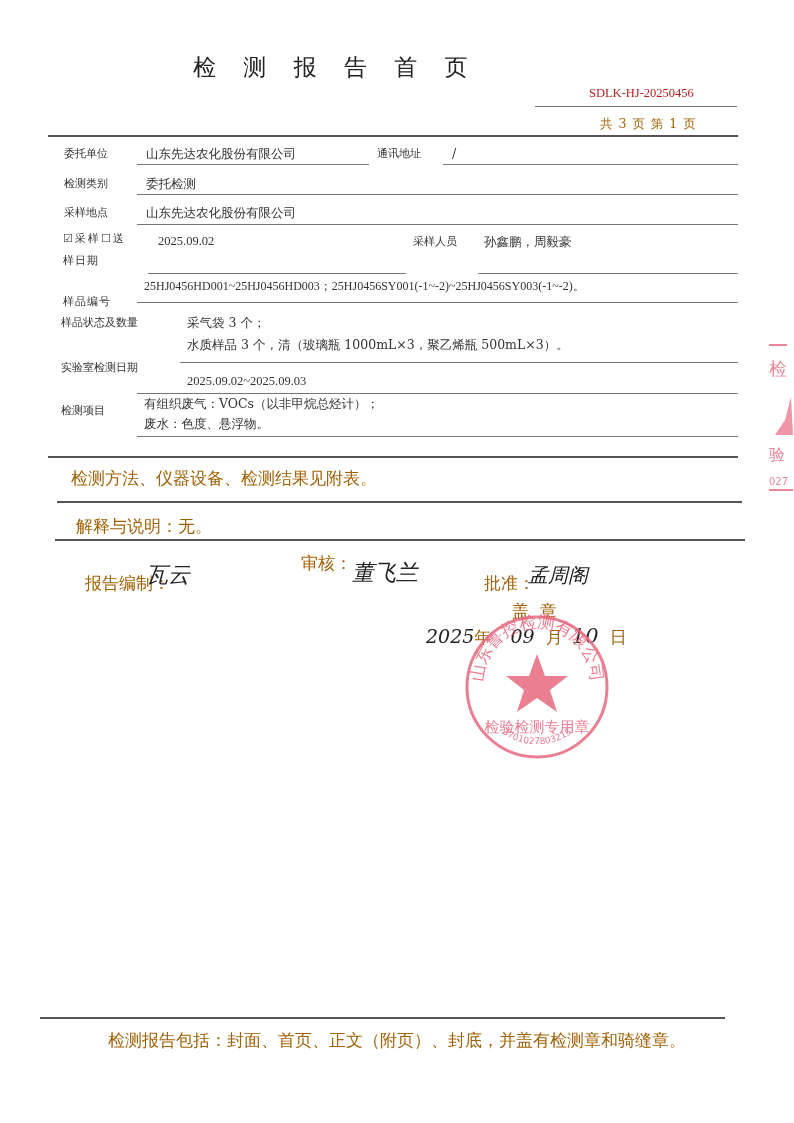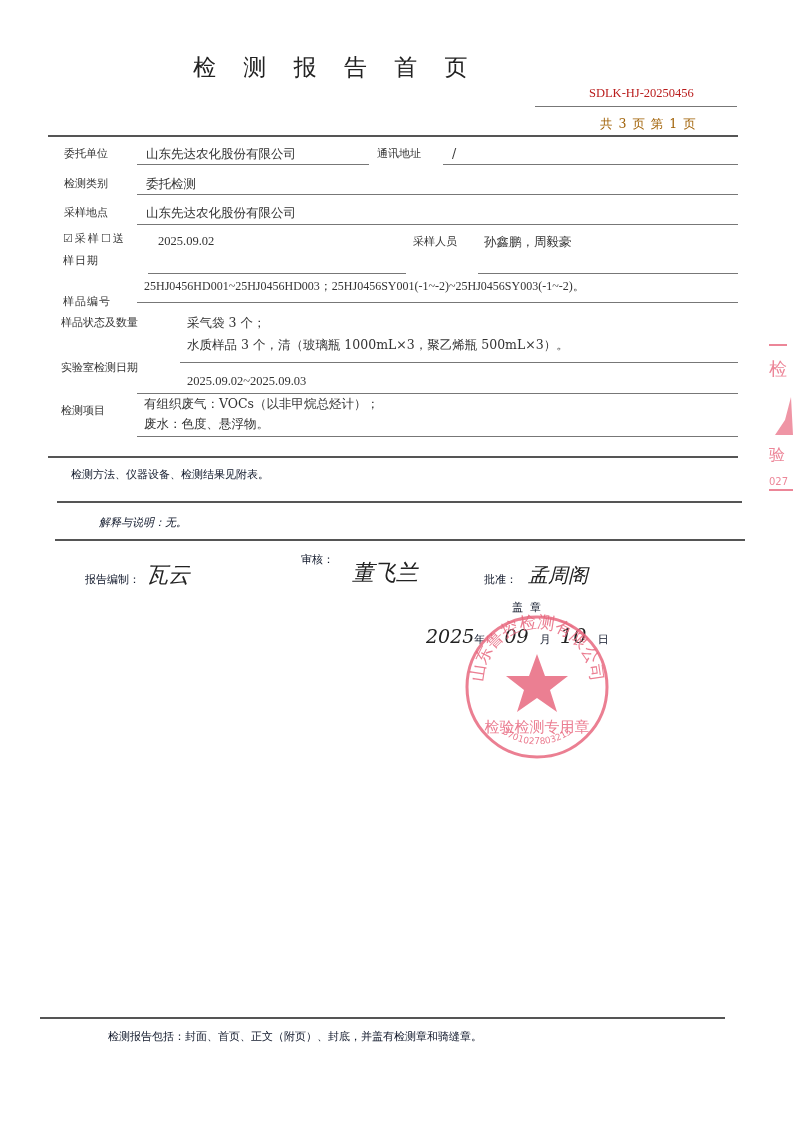--- a/index.html
+++ b/index.html
@@ -6,21 +6,21 @@
   body { width: 794px; height: 1123px; position: relative; overflow: hidden;
          font-family: "DejaVu Serif", "Liberation Serif", serif; color: #2a2a2a; }
   .abs { position: absolute; }
   .title { left: 193px; top: 52px; font-size: 23px; letter-spacing: 10px; color: #222; }
   .report-no { left: 589px; top: 86px; font-size: 12.5px; font-family: "Liberation Serif", serif; color:#b91c1c; }
   .hline { position: absolute; height: 0; border-top: 1px solid #777; }
   .hline.thick { border-top: 2px solid #555; }
   .page-info { left: 600px; top: 116px; font-size: 12.5px; color:#a16207; word-spacing: 2px; }
   .lbl { font-size: 11px; color: #333; }
   .val { font-size: 12.5px; color: #333; }
-  .small { font-size: 11px; color:#0f172a; }
+  .small { font-size: 17px; color:#a16207; }
   .sig { font-family: "DejaVu Serif", serif; font-style: italic; color: #222; }
   .stamp { left: 462px; top: 612px; width: 150px; height: 150px; }
   .seam { left: 763px; top: 335px; width: 31px; height: 160px; }
 </style>
 </head>
 <body>
 
 <div class="abs title">检 测 报 告 首 页</div>
 <div class="abs report-no">SDLK-HJ-20250456</div>
 <div class="hline" style="left:535px; top:106px; width:202px;"></div>
@@ -66,21 +66,21 @@
 <div class="hline" style="left:137px; top:393px; width:601px;"></div>
 
 <div class="abs lbl" style="left:61px; top:403px;">检测项目</div>
 <div class="abs val" style="left:144px; top:396px;">有组织废气：VOCs（以非甲烷总烃计）；</div>
 <div class="abs val" style="left:144px; top:416px;">废水：色度、悬浮物。</div>
 <div class="hline" style="left:137px; top:436px; width:601px;"></div>
 
 <div class="hline thick" style="left:48px; top:456px; width:690px;"></div>
 <div class="abs small" style="left:71px; top:467px;">检测方法、仪器设备、检测结果见附表。</div>
 <div class="hline thick" style="left:57px; top:501px; width:685px;"></div>
-<div class="abs small" style="left:99px; top:515px;font-style:italic;">解释与说明：无。</div>
+<div class="abs small" style="left:76px; top:515px;">解释与说明：无。</div>
 <div class="hline thick" style="left:55px; top:539px; width:690px;"></div>
 
 <div class="abs small" style="left:85px; top:572px;">报告编制：</div>
 <div class="abs sig" style="left:146px; top:560px; font-size:22px;">瓦云</div>
 <div class="abs small" style="left:301px; top:552px;">审核：</div>
 <div class="abs sig" style="left:352px; top:558px; font-size:22px;">董飞兰</div>
 <div class="abs small" style="left:484px; top:572px;">批准：</div>
 <div class="abs sig" style="left:528px; top:562px; font-size:20px;">孟周阁</div>
 <div class="abs small" style="left:512px; top:600px; white-space:pre;">盖  章</div>
 

